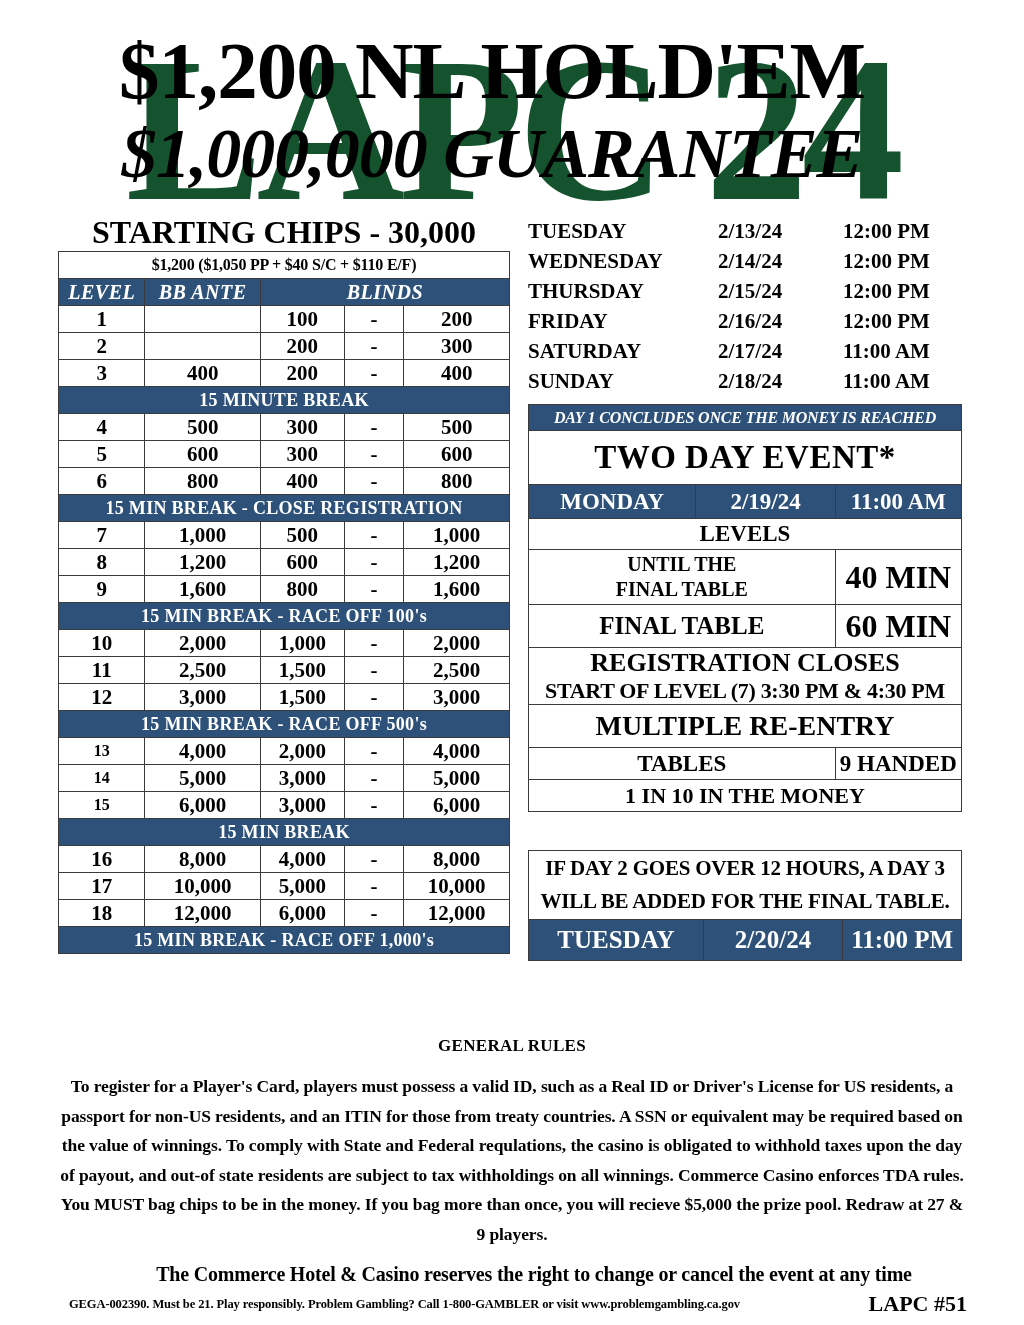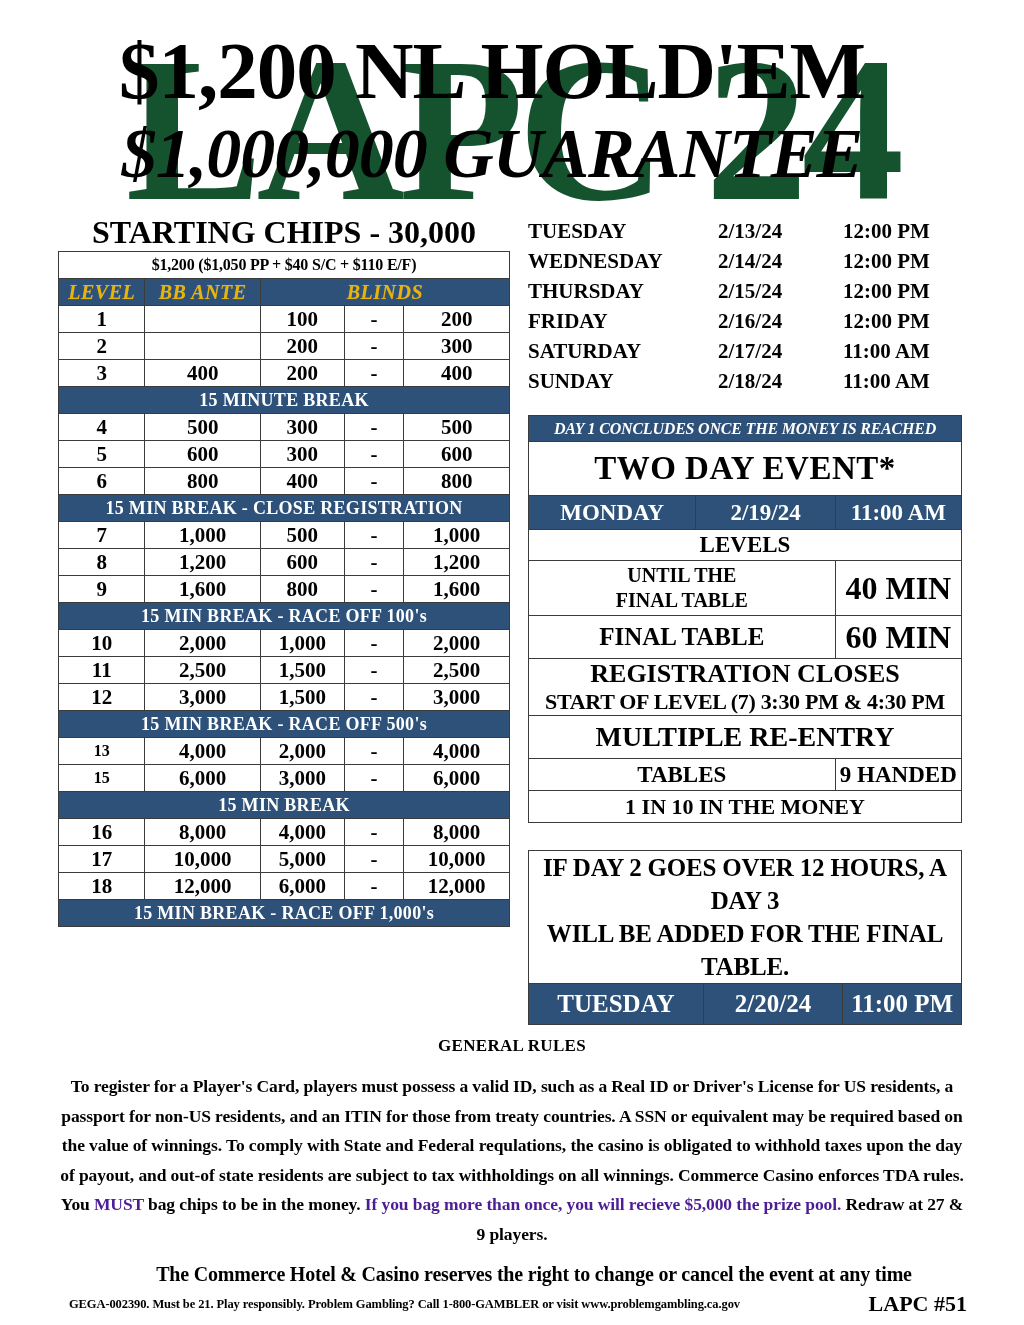--- a/index.html
+++ b/index.html
@@ -94,21 +94,21 @@
     height: 26px;
     background: #fff;
   }
   .buyin-row td {
     font-size: 16px;
     height: 26px;
     letter-spacing: -0.2px;
   }
   .hdr-row td {
     background: #2d5179 !important;
-    color: #eab308;
+    color: #ffffff;
     font-style: italic;
     font-size: 20px;
     height: 29px;
     letter-spacing: 0.5px;
     text-shadow: 0 0 1px rgba(255,255,255,0.25);
   }
   .lvl-row td {
     font-size: 21px;
     height: 28px;
   }
@@ -143,21 +143,21 @@
     white-space: nowrap;
   }
   .d1-day  { width: 190px; text-align: left; padding-left: 4px; }
   .d1-date { width: 125px; text-align: left; }
   .d1-time { width: 121px; text-align: left; }
 
   
   #info-box {
     position: absolute;
     left: 528px;
-    top: 415px;
+    top: 404px;
     width: 434px;
     border: 1px solid #3b3b3b;
     border-collapse: collapse;
     z-index: 2;
     background: #fff;
   }
   #info-box td {
     border: 1px solid #3b3b3b;
     text-align: center;
     font-weight: bold;
@@ -212,21 +212,21 @@
     background: #fff;
   }
   #day3-box td {
     border: 1px solid #3b3b3b;
     text-align: center;
     font-weight: bold;
     background: #fff;
     padding: 0;
   }
   .d3-note td {
-    font-size: 25px;
+    font-size: 21px;
     height: 68px;
     line-height: 33px;
     padding: 3px 6px;
     letter-spacing: -0.2px;
   }
   .d3-tue td {
     background: #2d5179 !important;
     color: #fff;
     font-size: 25px;
     height: 40px;
@@ -252,21 +252,21 @@
   }
   #rules-body {
     margin: 0 auto;
     width: 910px;
     font-weight: bold;
     font-size: 17.5px;
     line-height: 29.5px;
     text-align: center;
     letter-spacing: -0.1px;
   }
-  .blue-txt { color: #4c1d95; }
+  .blue-txt { color: #000000; }
   #reserve-line {
     margin-top: 14px;
     font-weight: bold;
     font-size: 20px;
     letter-spacing: -0.2px;
     padding-left: 44px;
   }
   #footer-row {
     margin-top: 9px;
     position: relative;
@@ -410,20 +410,27 @@
       </tr>
       <tr class="break-row">
         <td colspan="5">15 MIN BREAK - RACE OFF 500's</td>
       </tr>
       <tr class="lvl-row small">
         <td class="c-level">13</td>
         <td class="c-ante">4,000</td>
         <td class="c-sb">2,000</td>
         <td class="c-dash">-</td>
         <td class="c-bb">4,000</td>
+      </tr>
+      <tr class="lvl-row small">
+        <td class="c-level">14</td>
+        <td class="c-ante">5,000</td>
+        <td class="c-sb">3,000</td>
+        <td class="c-dash">-</td>
+        <td class="c-bb">5,000</td>
       </tr>
       <tr class="lvl-row small">
         <td class="c-level">15</td>
         <td class="c-ante">6,000</td>
         <td class="c-sb">3,000</td>
         <td class="c-dash">-</td>
         <td class="c-bb">6,000</td>
       </tr>
       <tr class="break-row">
         <td colspan="5">15 MIN BREAK</td>

